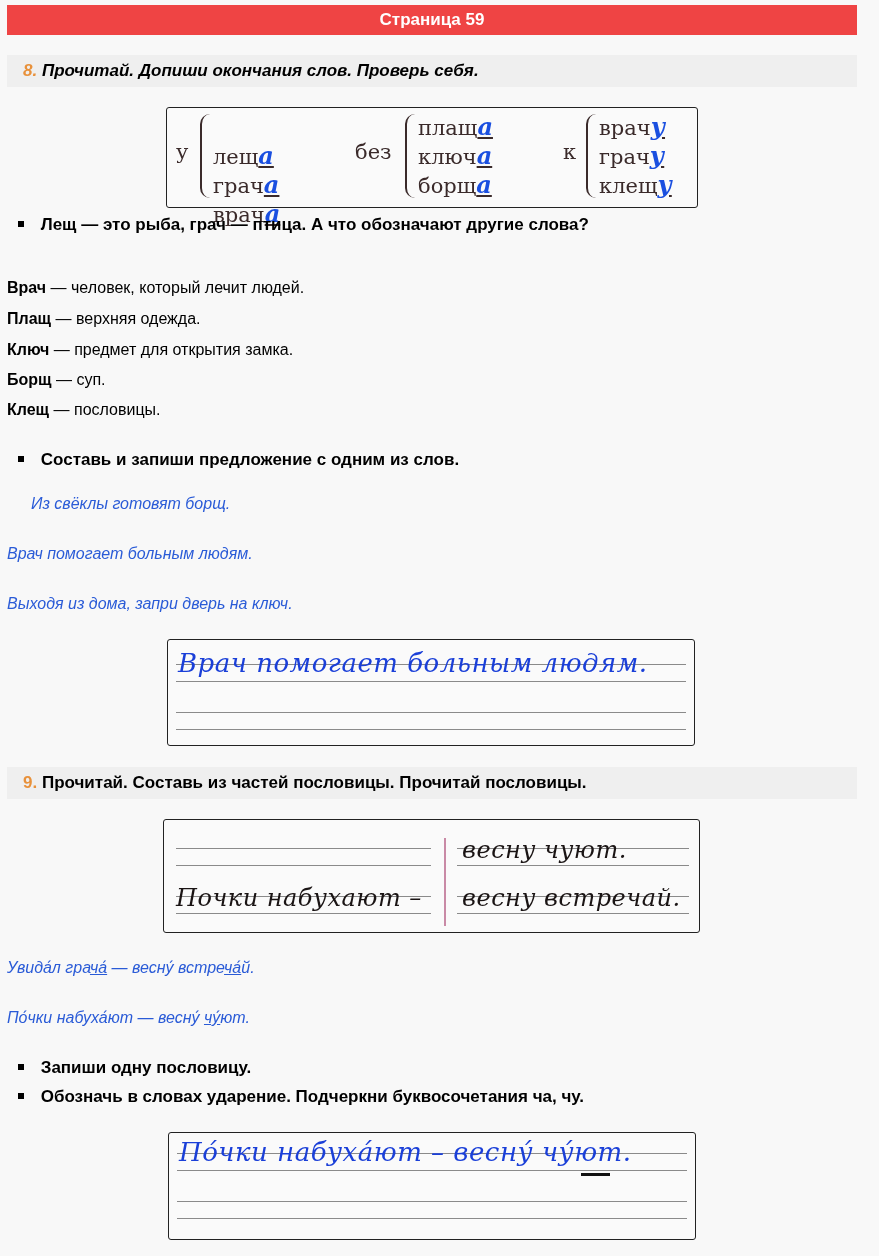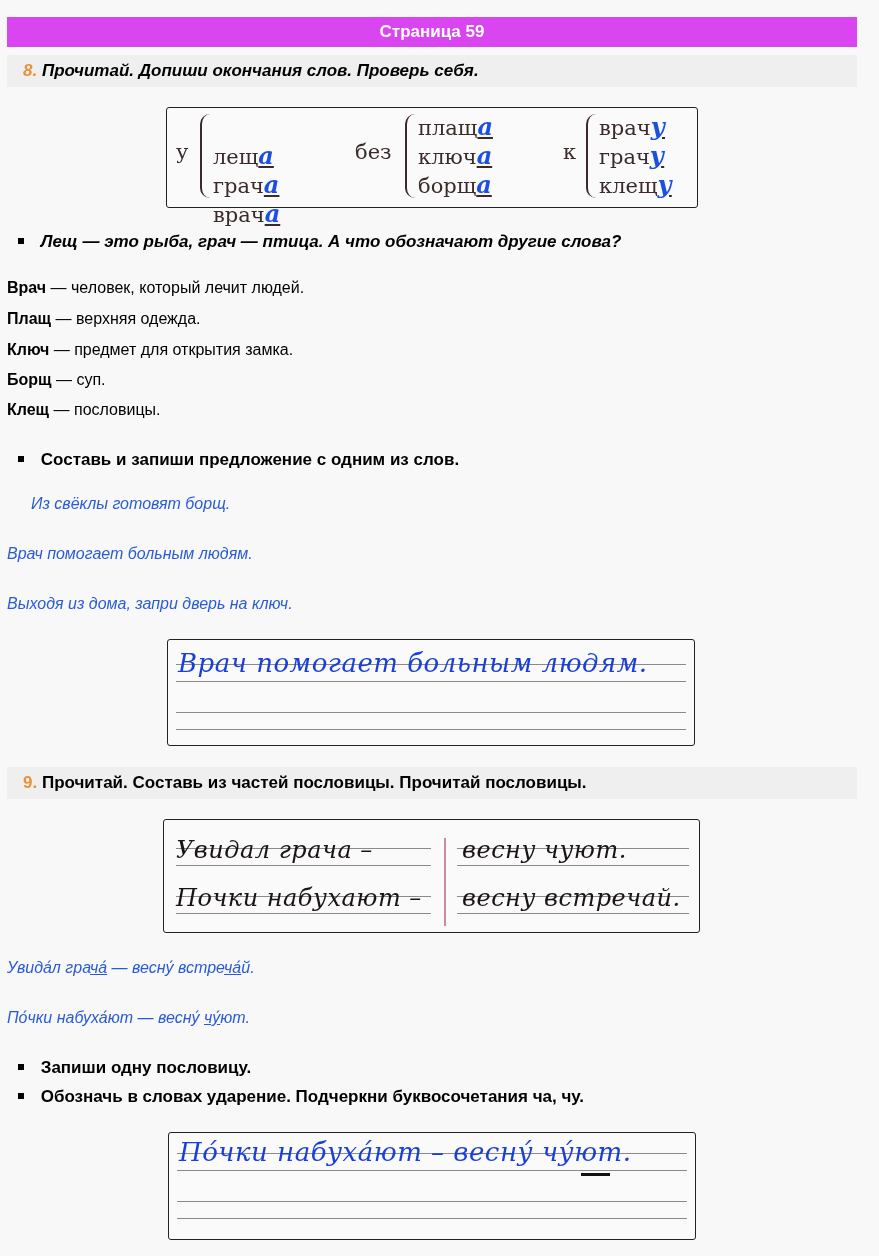--- a/index.html
+++ b/index.html
@@ -12,27 +12,26 @@
     height: 1256px;
     position: relative;
     font-family: "Liberation Sans", sans-serif;
     color: #000;
     overflow: hidden;
   }
   .page-header {
     position: absolute;
     left: 7px; top: 5px;
     width: 850px; height: 30px;
-    background: #d946ef;
+    background: #ef4444;
     color: #fff;
     font-weight: bold;
     font-size: 17px;
     text-align: center;
     line-height: 30px;
-    margin-top: 12px;
   }
   .task-header {
     position: absolute;
     left: 7px;
     width: 850px; height: 32px;
     background: #efefef;
     font-weight: bold;
     font-size: 17px;
     line-height: 32px;
     box-sizing: border-box;
@@ -172,21 +171,21 @@
 
   <span class="prep" style="left:396px;">к</span>
   <div class="brace" style="left:419px; top:6px;"></div>
   <div class="ending-group" style="left:432px; top:4px;">
     <div class="ending-word"><span>врач</span><span class="ending">у</span></div>
     <div class="ending-word"><span>грач</span><span class="ending">у</span></div>
     <div class="ending-word"><span>клещ</span><span class="ending">у</span></div>
   </div>
 </div>
 
-<div class="bullet" style="top:231px;font-style:italic;">
+<div class="bullet" style="top:214px;">
   <span>Лещ — это рыба, грач — птица. А что обозначают другие слова?</span>
 </div>
 
 <div class="def-line" style="top:278px;"><b>Врач</b><span> — человек, который лечит людей.</span></div>
 <div class="def-line" style="top:309px;"><b>Плащ</b><span> — верхняя одежда.</span></div>
 <div class="def-line" style="top:340px;"><b>Ключ</b><span> — предмет для открытия замка.</span></div>
 <div class="def-line" style="top:370px;"><b>Борщ</b><span> — суп.</span></div>
 <div class="def-line" style="top:400px;"><b>Клещ</b><span> — пословицы.</span></div>
 
 <div class="bullet" style="top:449px;">
@@ -213,21 +212,20 @@
 <div class="img-box" style="left:163px; top:819px; width:537px; height:114px;">
   <div class="hw-line" style="left:12px; width:255px; top:28px;"></div>
   <div class="hw-line" style="left:12px; width:255px; top:45px;"></div>
   <div class="hw-line" style="left:12px; width:255px; top:76px;"></div>
   <div class="hw-line" style="left:12px; width:255px; top:93px;"></div>
   <div class="hw-line" style="left:293px; width:232px; top:28px;"></div>
   <div class="hw-line" style="left:293px; width:232px; top:45px;"></div>
   <div class="hw-line" style="left:293px; width:232px; top:76px;"></div>
   <div class="hw-line" style="left:293px; width:232px; top:93px;"></div>
   <div class="divider-v" style="left:280px; top:18px; height:88px;"></div>
-  <div class="hw-text hw-dark" style="left:12px; top:16px;">Увидал грача –</div>
   <div class="hw-text hw-dark" style="left:12px; top:64px;">Почки набухают –</div>
   <div class="hw-text hw-dark" style="left:298px; top:16px;">весну чуют.</div>
   <div class="hw-text hw-dark" style="left:298px; top:64px;">весну встречай.</div>
 </div>
 
 <div class="answer" style="top:958px;">
   <span>Увида́л гра</span><u>ча́</u><span> — весну́ встре</span><u>ча́</u><span>й.</span>
 </div>
 <div class="answer" style="top:1008px;">
   <span>По́чки набуха́ют — весну́ </span><u>чу́</u><span>ют.</span>

